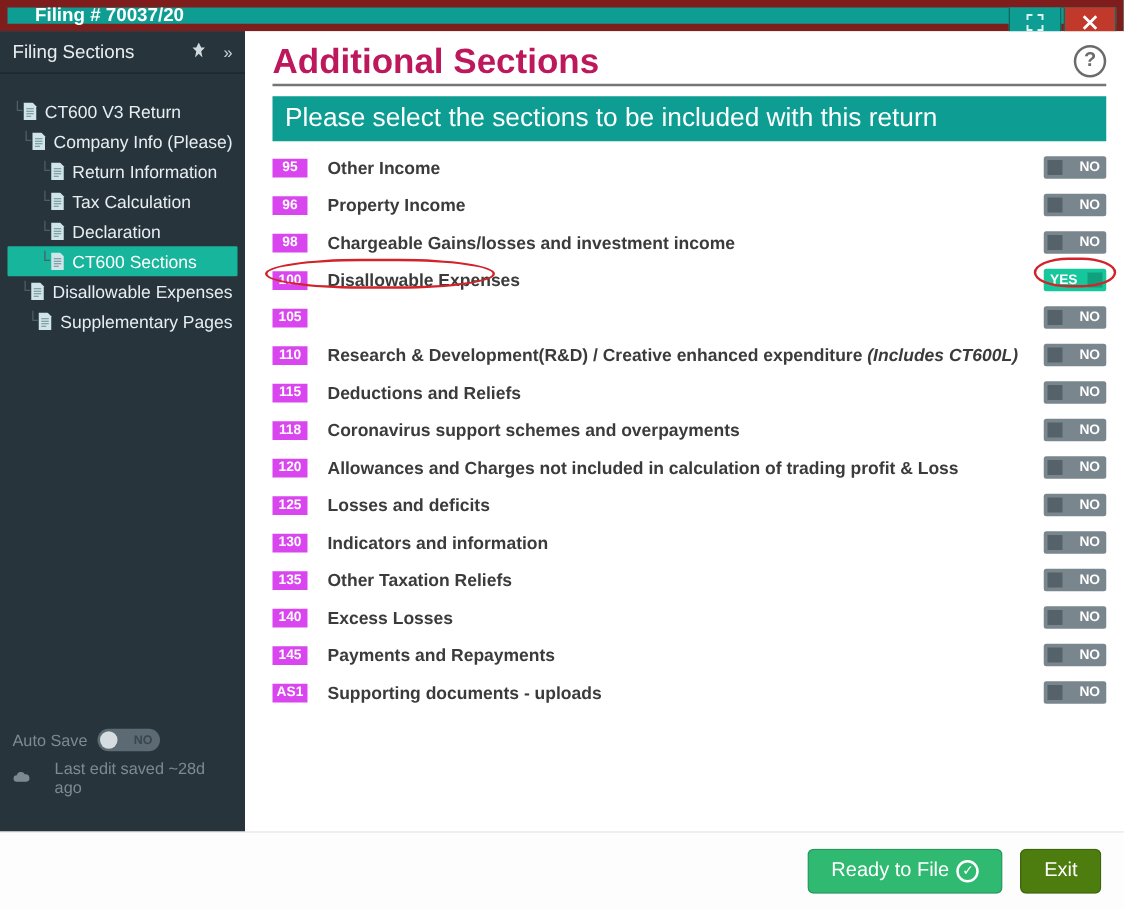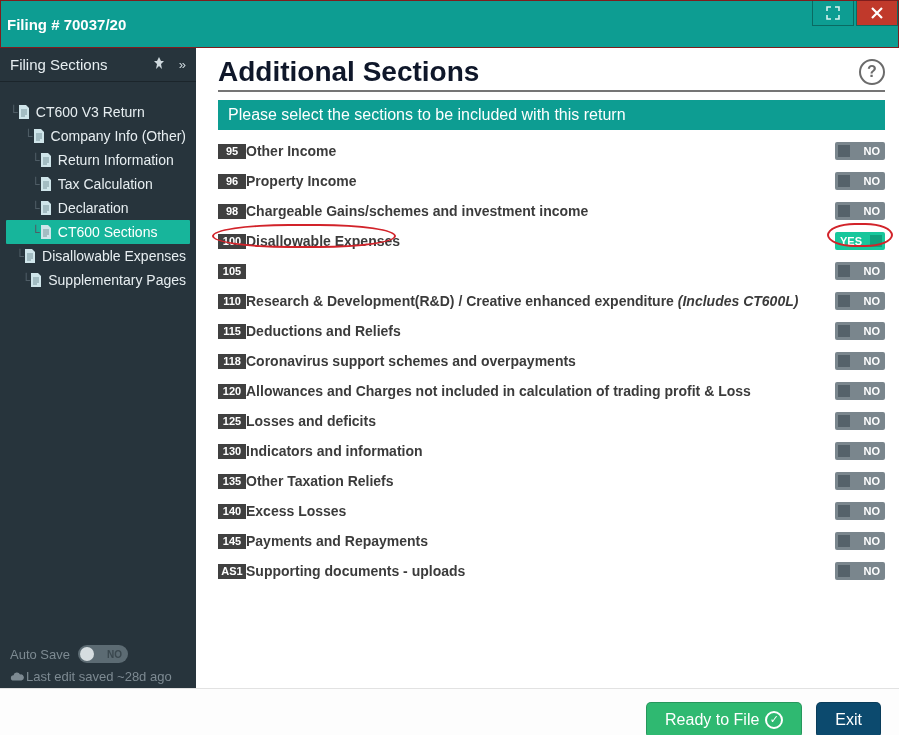--- a/index.html
+++ b/index.html
@@ -6,26 +6,26 @@
   body {
     font-family: "Segoe UI", Arial, sans-serif;
     background: #ffffff;
     width: 899px;
     height: 735px;
     overflow: hidden;
     color: #333;
   }
   .titlebar {
     background: #0d9d92;
-    height: 48px;
-    display: flex;
-    align-items: center;
-    padding-left: 6px;
+    height: 25px;
+    display: flex;
+    align-items: center;
+    padding-left: 22px;
     position: relative;
-    border: 1px solid #7f1d1d;
+    border: 6px solid #7f1d1d;
   }
   .titlebar-text {
     color: #fff;
     font-size: 15px;
     font-weight: 600;
   }
   .window-btns {
     position: absolute;
     right: 0; top: 0;
     display: flex;
@@ -97,21 +97,21 @@
   .tree-node .doc-icon {
     width: 12px; height: 14px;
     margin-right: 6px;
     flex-shrink: 0;
   }
   .tree-node.selected {
     background: #17b59b;
     color: #fff;
   }
   .sidebar-footer {
-    padding: 8px 10px 4px 10px;
+    padding: 8px 10px 28px 10px;
     font-size: 13px;
     color: #7d8a92;
   }
   .autosave-row {
     display: flex;
     align-items: center;
     gap: 8px;
     margin-bottom: 6px;
   }
   .toggle-pill {
@@ -128,73 +128,73 @@
     justify-content: flex-end;
     padding-right: 6px;
   }
   .toggle-pill .knob {
     position: absolute;
     left: 2px; top: 2px;
     width: 14px; height: 14px;
     background: #d6dde0;
     border-radius: 50%;
   }
-  .lastedit-row { display:flex; align-items:center; gap:2px; }
+  .lastedit-row { display:flex; align-items:center; gap:20px; }
 
   .main {
     flex: 1;
     background: #fff;
     padding: 8px 14px 0 22px;
     position: relative;
     overflow: auto;
   }
   .page-title-row {
     display: flex;
     align-items: center;
     justify-content: space-between;
     border-bottom: 2px solid #757575;
     padding-bottom: 2px;
     margin-bottom: 8px;
   }
   .page-title {
     font-size: 28px;
     font-weight: 700;
-    color: #0f172a;
+    color: #be185d;
   }
   .help-circle {
     width: 26px; height: 26px;
     border: 2px solid #6b6b6b;
     border-radius: 50%;
     display:flex;align-items:center;justify-content:center;
     font-weight:700;color:#6b6b6b;font-size:16px;
   }
   .instruction-bar {
     background: #0d9d92;
     color: #fff;
     padding: 6px 10px;
-    font-size: 16px;
+    font-size: 21px;
     margin-bottom: 6px;
   }
   .section-row {
     display: flex;
     align-items: center;
     height: 30px;
     position: relative;
   }
   .code-badge {
-    background: #404040;
+    background: #d946ef;
     color: #fff;
     font-size: 11px;
     font-weight: 700;
     width: 28px;
     height: 15px;
     display: flex;
     align-items: center;
     justify-content: center;
-    margin-right: 0;
+    margin-right: 16px;
   }
   .section-label {
     font-size: 14px;
     font-weight: 600;
     color: #3b3b3b;
   }
   .section-label em { font-weight: 700; font-style: italic; }
   .row-toggle {
     position: absolute;
     right: 0;
@@ -259,21 +259,21 @@
     font-size: 16px;
     color: #fff;
     border: 1px solid rgba(0,0,0,0.18);
     display: flex;
     align-items: center;
     gap: 6px;
     cursor: pointer;
   }
   .btn.ready { background: #2fb971; }
   .btn.save  { background: #3e8de0; }
-  .btn.exit  { background: #0c4a6e; }
+  .btn.exit  { background: #4d7c0f; }
   .check-circle {
     width:18px;height:18px;border:2px solid #fff;border-radius:50%;
     display:flex;align-items:center;justify-content:center;font-size:11px;
   }
 </style>
 </head>
 <body>
 
 <div class="titlebar">
   <span class="titlebar-text">Filing # 70037/20</span>
@@ -314,21 +314,21 @@
           </svg>
           <span>CT600 V3 Return</span>
         </div>
         <div class="tree-node">
           <span class="tree-indent" style="width:22px"></span>
           <span class="tree-connector">└ </span>
           <svg class="doc-icon" width="12" height="14" viewBox="0 0 12 14">
             <path d="M1 0h7l3 3v11H1z" fill="#cfe5ea"></path>
             <path d="M3 5h6M3 7h6M3 9h6M3 11h4" stroke="#6e8a93" stroke-width="0.9"></path>
           </svg>
-          <span>Company Info (Other)</span>
+          <span>Company Info (Please)</span>
         </div>
         <div class="tree-node">
           <span class="tree-indent" style="width:22px"></span>
           <span class="tree-connector">└ </span>
           <svg class="doc-icon" width="12" height="14" viewBox="0 0 12 14">
             <path d="M1 0h7l3 3v11H1z" fill="#cfe5ea"></path>
             <path d="M3 5h6M3 7h6M3 9h6M3 11h4" stroke="#6e8a93" stroke-width="0.9"></path>
           </svg>
           <span>Return Information</span>
         </div>
@@ -407,21 +407,21 @@
           <span class="section-label">Other Income</span>
           <span class="row-toggle no">NO</span>
         </div>
         <div class="section-row">
           <span class="code-badge">96</span>
           <span class="section-label">Property Income</span>
           <span class="row-toggle no">NO</span>
         </div>
         <div class="section-row">
           <span class="code-badge">98</span>
-          <span class="section-label">Chargeable Gains/schemes and investment income</span>
+          <span class="section-label">Chargeable Gains/losses and investment income</span>
           <span class="row-toggle no">NO</span>
         </div>
         <div class="section-row">
           <span class="code-badge">100</span>
           <span class="section-label">Disallowable Expenses</span>
           <span class="row-toggle yes">YES</span>
           <span class="annot annot-left"></span>
           <span class="annot annot-right"></span>
         </div>
         <div class="section-row">

